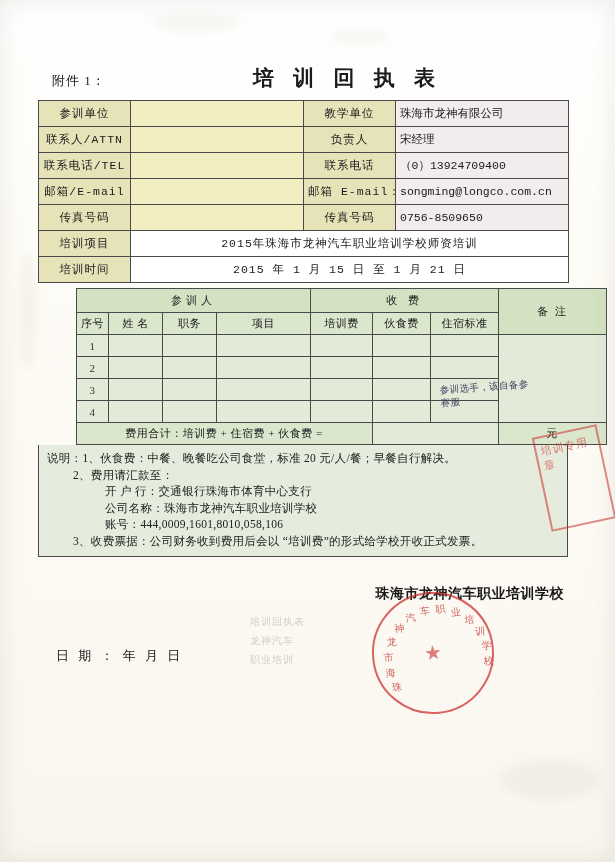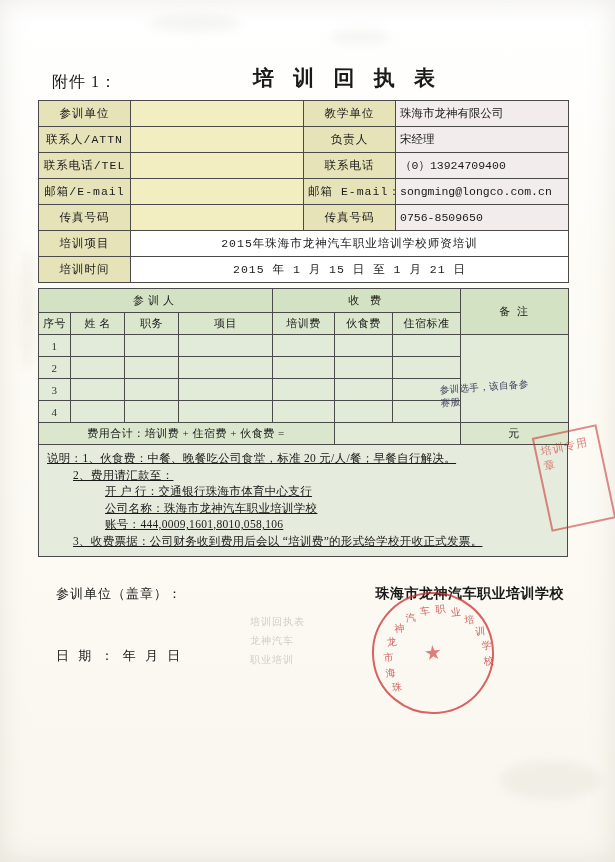--- a/index.html
+++ b/index.html
@@ -45,21 +45,21 @@
   }
 
   .title-row {
     position: relative;
     height: 40px;
   }
   .attach-label {
     position: absolute;
     left: 14px;
     top: 12px;
-    font-size: 16px;
+    font-size: 13px;
     letter-spacing: 1px;
     text-align: right;
   }
   .main-title {
     position: absolute;
     left: 215px;
     top: 4px;
     font-size: 21px;
     letter-spacing: 7px;
     font-weight: bold;
@@ -96,20 +96,21 @@
     background: #ffffff;
     letter-spacing: 1px;
   }
 
   
   table.green {
     border-collapse: collapse;
     width: 530px;
     table-layout: fixed;
     margin-top: 5px;
+    margin-left: 38px;
   }
   table.green td {
     border: 1px solid #4a4a4a;
     font-size: 11px;
     height: 19px;
     text-align: center;
     background: #dbe7cd;
     letter-spacing: 0.5px;
   }
   table.green td.hdr-grp {
@@ -147,21 +148,20 @@
     border-top: none;
     background: #e6ecdd;
     box-sizing: border-box;
     padding: 5px 6px 7px 8px;
     font-size: 11.5px;
     line-height: 16.5px;
     letter-spacing: 0.3px;
   }
   .notes .ln {
     white-space: nowrap;
-    text-decoration: underline;
   }
   .notes .ind1 { padding-left: 26px; }
   .notes .ind2 { padding-left: 58px; }
 
   
   .sig {
     position: relative;
     width: 530px;
     height: 130px;
     margin-top: 28px;
@@ -417,21 +417,20 @@
     <div class="notes">
       <div class="ln">说明：1、伙食费：中餐、晚餐吃公司食堂，标准 20 元/人/餐；早餐自行解决。</div>
       <div class="ln ind1">2、费用请汇款至：</div>
       <div class="ln ind2">开 户 行：交通银行珠海市体育中心支行</div>
       <div class="ln ind2">公司名称：珠海市龙神汽车职业培训学校</div>
       <div class="ln ind2">账号：444,0009,1601,8010,058,106</div>
       <div class="ln ind1">3、收费票据：公司财务收到费用后会以 “培训费”的形式给学校开收正式发票。</div>
     </div>
 
     <div class="sig">
-      <div class="left-unit">参训单位（盖章）：</div>
       <div class="right-unit">珠海市龙神汽车职业培训学校</div>
       <div class="left-date">日 期 ：    年    月    日</div>
     </div>
 
   </div>
 
   <div class="handnote">参训选手，该自备参赛服</div>
 
   <div class="watermark">
     <div>培训回执表</div>

